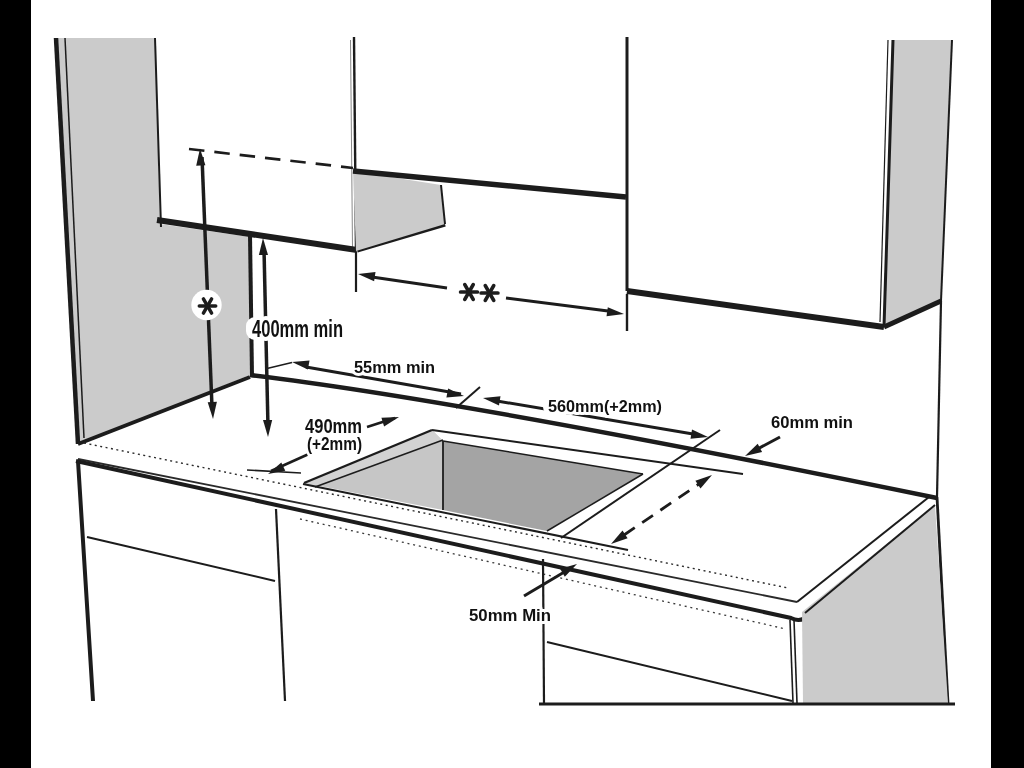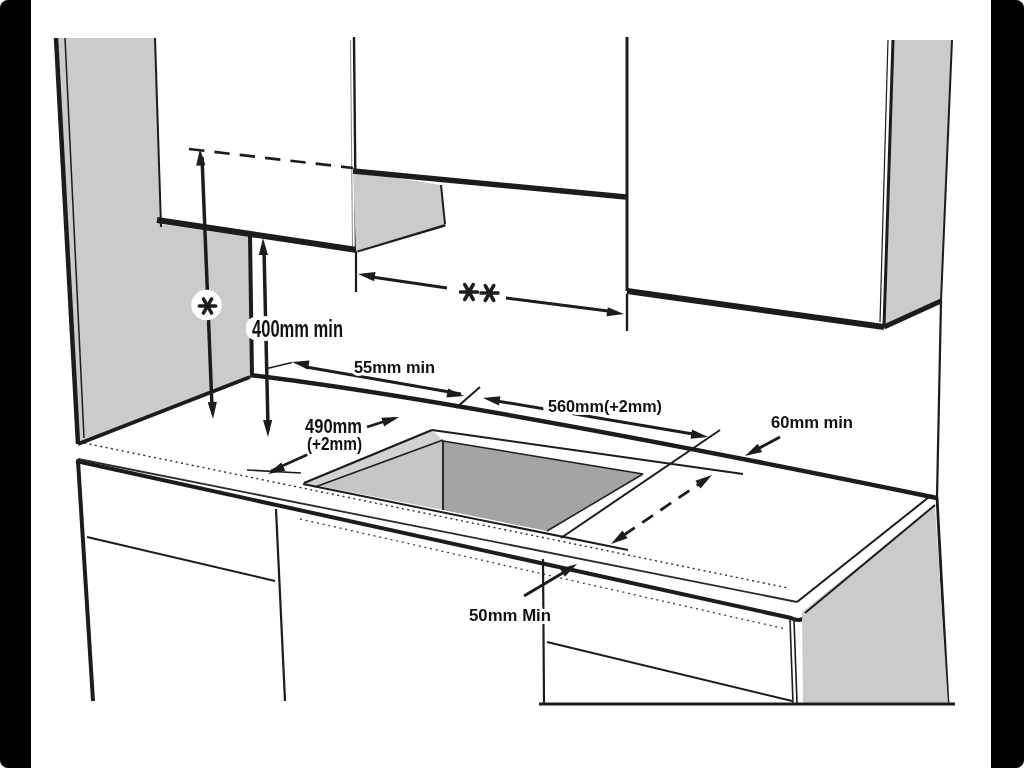--- a/index.html
+++ b/index.html
@@ -1,17 +1,17 @@
 <!DOCTYPE html>
 <html><head>
 <meta charset="utf-8">
 <style>
   html,body{margin:0;padding:0;background:#fff;-webkit-font-smoothing:antialiased;}
   .page{position:relative;width:1024px;height:768px;overflow:hidden;background:#fff;
-        font-family:"Liberation Sans", sans-serif;border-radius:8px;}
+        font-family:"Liberation Sans", sans-serif;}
   svg{display:block;}
 </style>
 </head>
 <body>
 <div class="page">
 <svg width="1024" height="768" viewBox="0 0 1024 768">
 
 <rect x="0" y="0" width="1024" height="768" fill="#ffffff"></rect>
 
 <rect x="0" y="0" width="31" height="768" fill="#000000"></rect>

